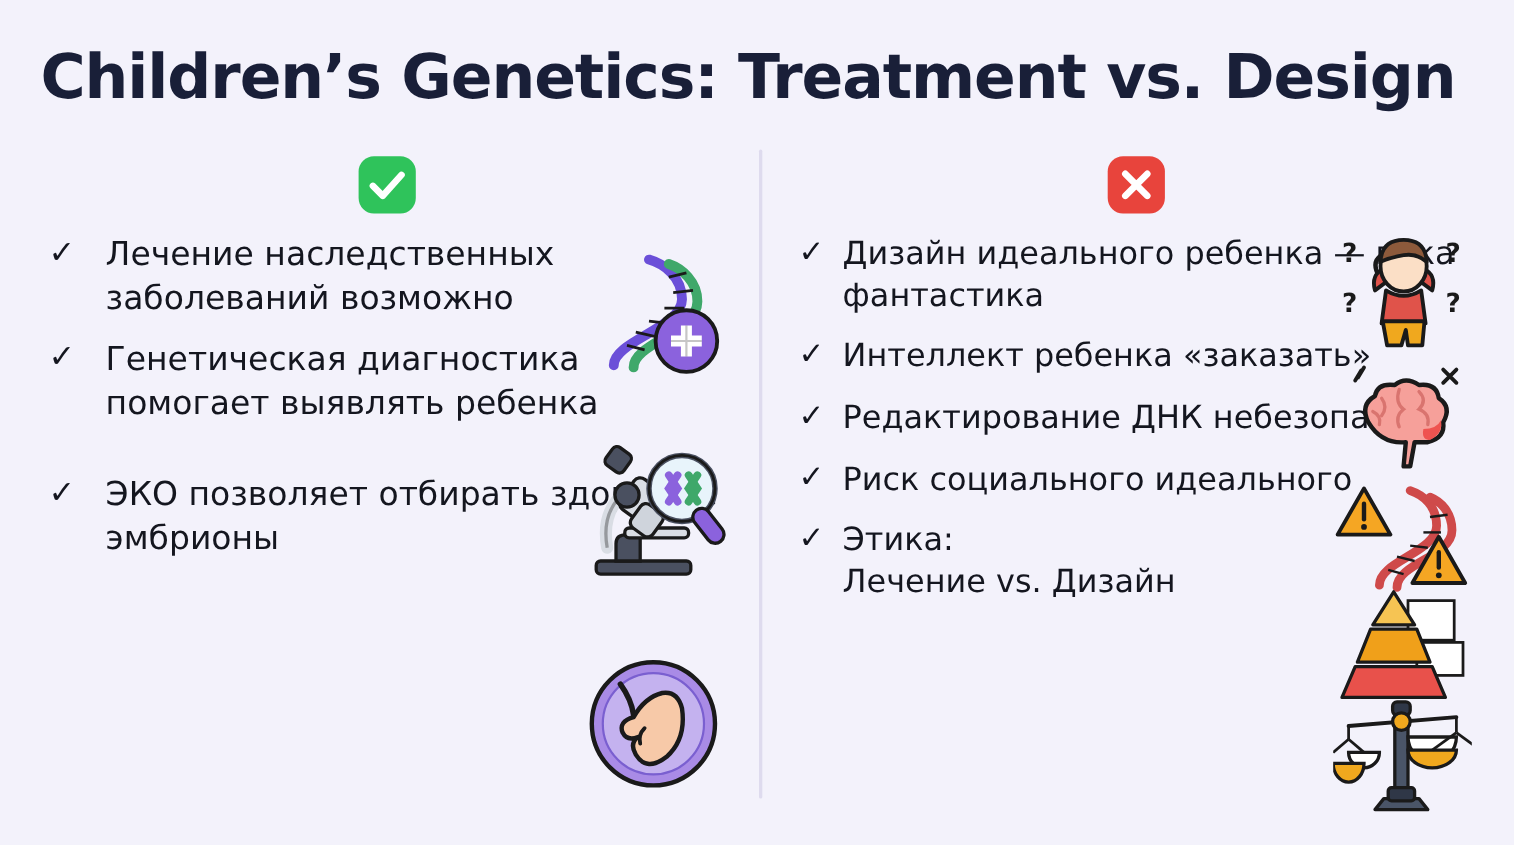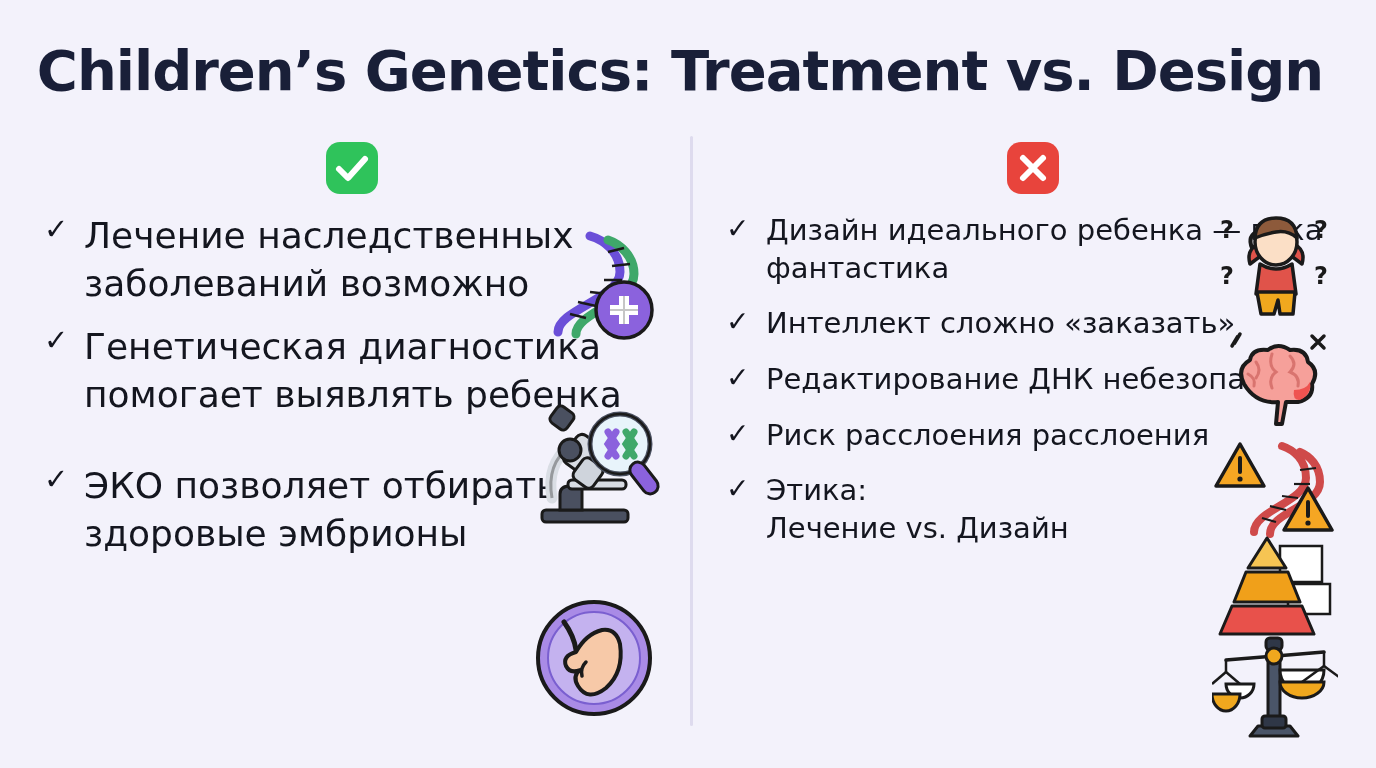--- a/index.html
+++ b/index.html
@@ -43,21 +43,21 @@
     font-family:"DejaVu Sans",sans-serif;
   }
   .txt{
     flex:1 1 auto;
     color:#14161f;
     font-family:"DejaVu Sans","Liberation Sans",sans-serif;
   }
   .txt b{font-weight:normal;}
 
   
-  .col.left .txt{font-size:36px;line-height:1.32;font-weight:500;}
+  .col.left .txt{font-size:30px;line-height:1.32;font-weight:500;margin-left:12px;}
   .col.left .tick{font-size:29px;padding-top:2px;}
   .col.left .item{margin-bottom:16px;}
   .col.left .item.i3{margin-top:44px;}
 
   
   .col.right .txt{font-size:29px;line-height:1.30;font-weight:500;}
   .col.right .tick{font-size:28px;padding-top:2px;}
   .col.right .item{margin-bottom:18px;}
 
   
@@ -114,31 +114,31 @@
 
   <div class="col right">
 
     <div class="item">
       <span class="tick">✓</span>
       <span class="txt">Дизайн идеального ребенка — пока <b>фантастика</b></span>
     </div>
 
     <div class="item">
       <span class="tick">✓</span>
-      <span class="txt">Интеллект сложно «заказать»</span>
+      <span class="txt">Интеллект ребенка «заказать»</span>
     </div>
 
     <div class="item">
       <span class="tick">✓</span>
       <span class="txt">Редактирование ДНК небезопасно</span>
     </div>
 
     <div class="item">
       <span class="tick">✓</span>
-      <span class="txt">Риск расслоения расслоения</span>
+      <span class="txt">Риск социального идеального</span>
     </div>
 
     <div class="item">
       <span class="tick">✓</span>
       <span class="txt">Этика:<br>Лечение vs. Дизайн</span>
     </div>
 
   </div>
 
   <div class="ic l1">

